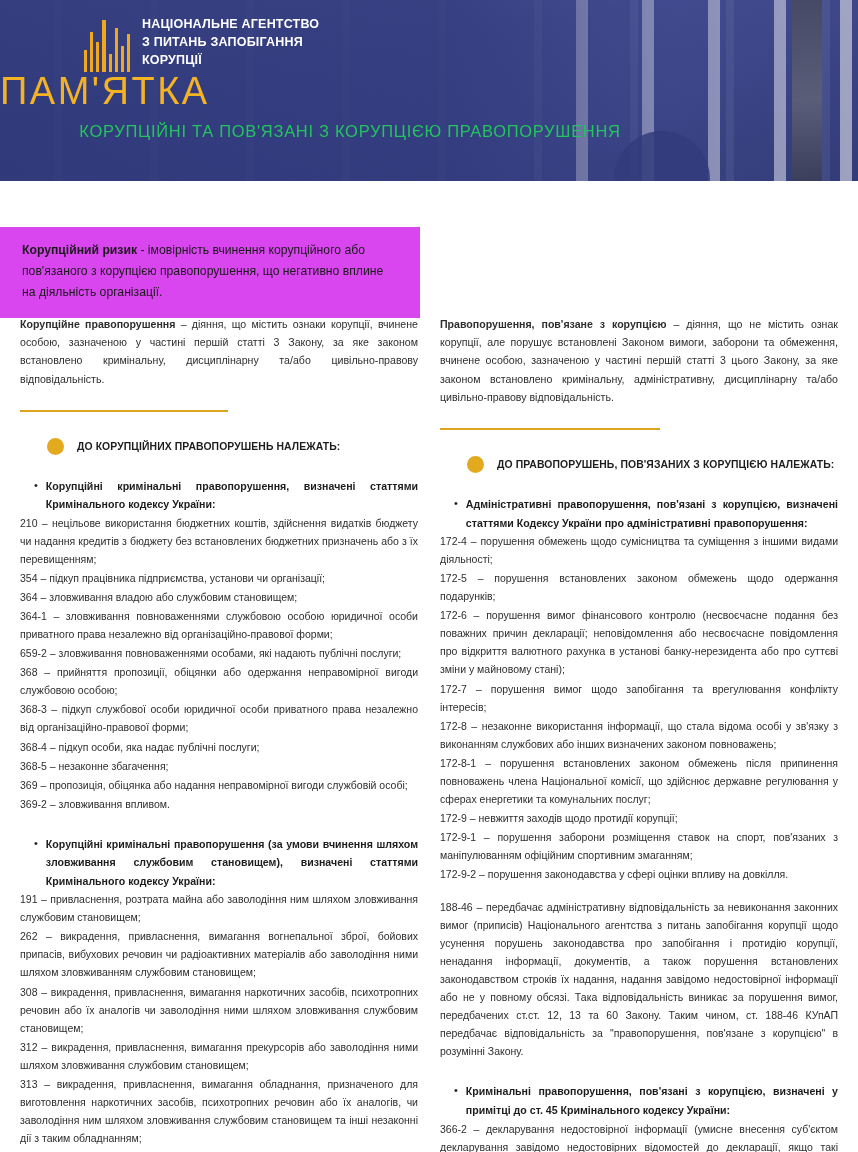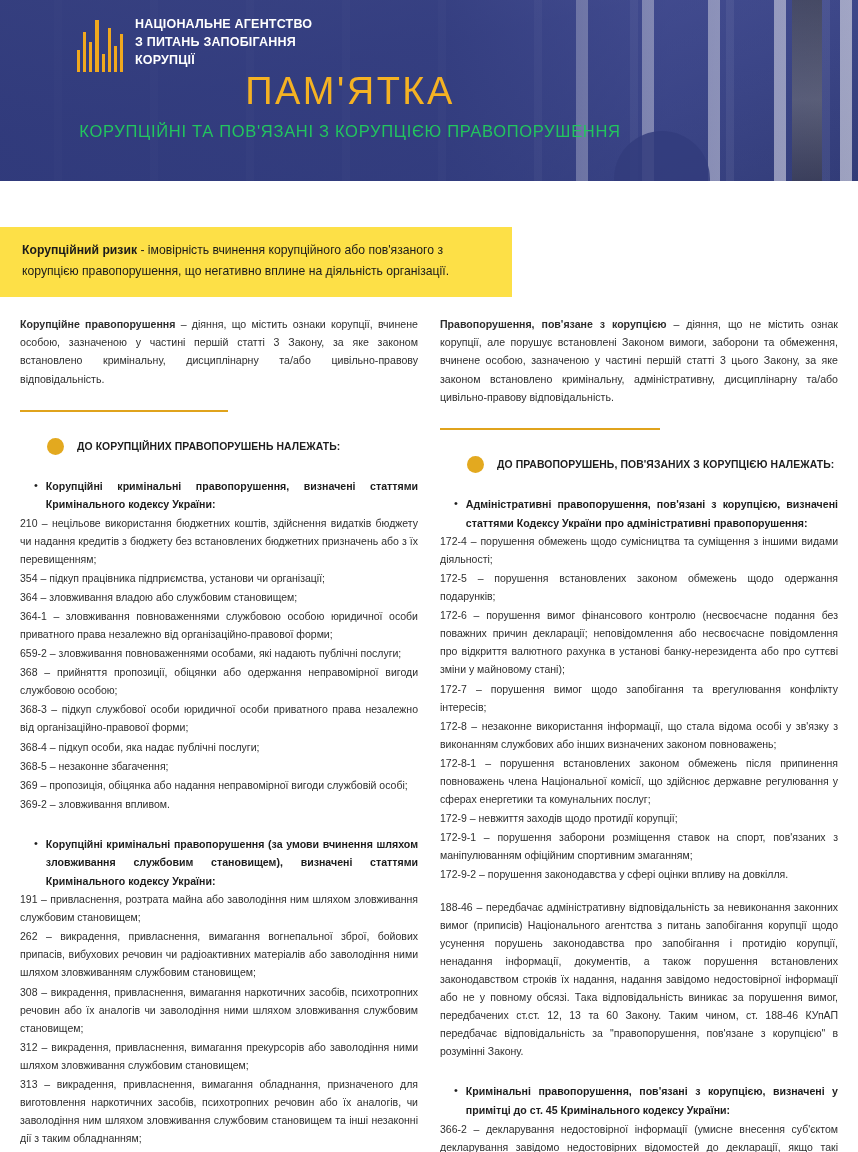--- a/index.html
+++ b/index.html
@@ -79,21 +79,21 @@
     bottom: -46px;
     width: 96px;
     height: 96px;
     border-radius: 50%;
     background: #323c7c;
     opacity: .85;
   }
 
   .brand {
     position: absolute;
-    left: 77px;
+    left: 84px;
     top: 14px;
     display: flex;
     align-items: flex-start;
     gap: 12px;
     z-index: 4;
   }
   .brand-mark {
     width: 46px;
     height: 58px;
     display: flex;
@@ -115,21 +115,21 @@
     text-transform: uppercase;
     white-space: pre-line;
     padding-top: 2px;
   }
 
   .poster-title {
     position: absolute;
     top: 70px;
     left: 0;
     width: 700px;
-    text-align: center;
+    text-align: left;
     color: #f5b223;
     font-size: 38px;
     letter-spacing: 2.5px;
     z-index: 4;
     font-weight: 400;
   }
   .poster-sub {
     position: absolute;
     top: 122px;
     left: 0;
@@ -140,22 +140,22 @@
     letter-spacing: .7px;
     z-index: 4;
     font-weight: 400;
   }
 
   
   .risk-banner {
     position: absolute;
     left: 0;
     top: 227px;
-    width: 512px;
-    background: #fde047;
+    width: 420px;
+    background: #d946ef;
     padding: 13px 22px 15px 22px;
     box-sizing: border-box;
     font-size: 12.2px;
     line-height: 1.72;
     color: #1b1b1b;
   }
   .risk-banner b { font-weight: 700; }
 
   
   .columns {

